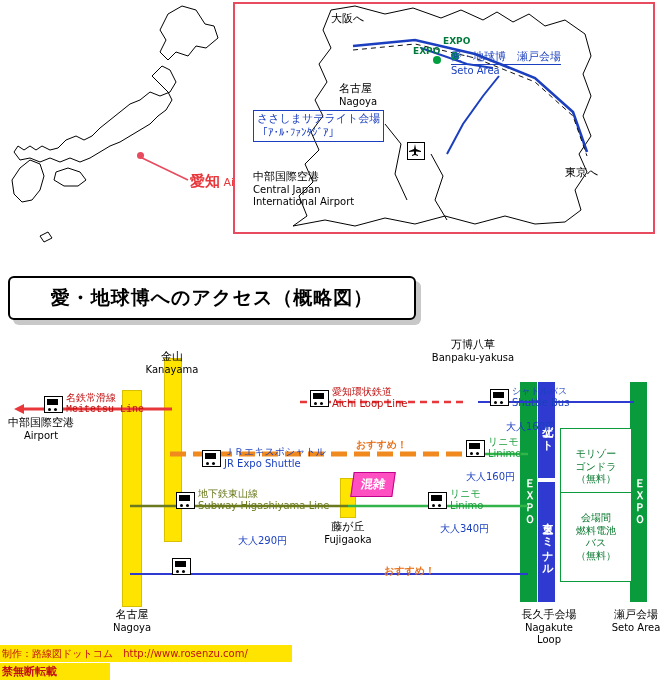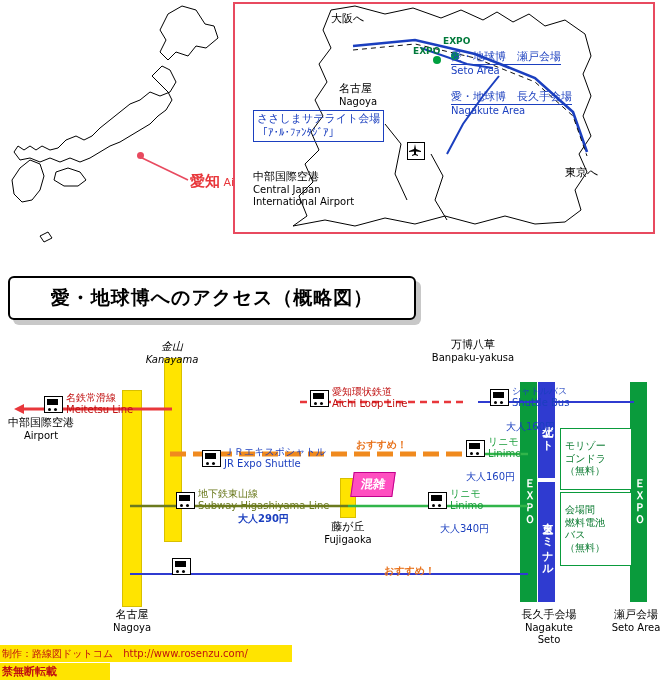--- a/index.html
+++ b/index.html
@@ -86,21 +86,21 @@
     position:absolute;background:#ff4fc0;border:1px solid #c0008c;
     color:#fff;font-weight:bold;font-size:12px;padding:3px 8px;
     transform:skewX(-8deg);
   }
   .station{position:absolute;text-align:center;line-height:1.25;}
   .station .j{display:block;font-size:11px;}
   .station .e{display:block;font-size:10px;}
 
   .box-free{
     position:absolute;border:1px solid #0a9b3c;color:#0a7a30;
-    font-size:10px;line-height:1.25;padding:11px 4px;
+    text-align:center;font-size:10px;line-height:1.25;padding:19px 4px;
     background:#fff;
   }
 
   
   #footer{position:absolute;left:0;top:645px;width:662px;height:42px;}
   .foot-bar{
     position:absolute;left:0;top:0;width:290px;height:17px;background:#ffe400;
     font-size:10px;color:#c01010;line-height:17px;padding-left:2px;
   }
   .foot-bar2{
@@ -182,24 +182,20 @@
 
     <div class="greendot" style="left:198px;top:52px;"></div>
     <div class="greendot" style="left:216px;top:48px;"></div>
     <div class="expo-tag" style="left:178px;top:42px;">EXPO</div>
     <div class="expo-tag" style="left:208px;top:32px;">EXPO</div>
 
     <div class="lbl lbl-blue nw" style="left:216px;top:46px;">
       <span class="j ul">愛・地球博　瀬戸会場</span>
       <span class="e">Seto Area</span>
     </div>
-    <div class="lbl lbl-blue nw" style="left:216px;top:86px;">
-      <span class="j ul">愛・地球博　長久手会場</span>
-      <span class="e">Nagakute Area</span>
-    </div>
 
     
     <div class="abs" style="left:172px;top:138px;width:16px;height:16px;border:1px solid #000;">
       <svg width="14" height="14" viewBox="0 0 14 14">
           <path d="M7 1 L8 6 L13 8 L13 9 L8 8.5 L8 11 L10 12 L10 13 L7 12 L4 13 L4 12 L6 11 L6 8.5 L1 9 L1 8 L6 6 Z" fill="#000"></path>
         </svg>
     </div>
   </div>
 </div>
 
@@ -242,41 +238,41 @@
 
     <line x1="130" y1="244" x2="528" y2="244" stroke="#2f3bd0" stroke-width="2"></line>
 
     <rect x="466" y="60" width="10" height="70" fill="#ffffff" stroke="#888" stroke-width="0"></rect>
   </svg>
 
   <div class="mode" style="left:44px;top:62px;">
     <span class="icon-box"></span>
     <span class="ln">
       <span class="t1" style="color:#c01010;">名鉄常滑線</span>
-      <span class="t2" style="color:#c01010;">Meitetsu Line</span>
+      <span class="t2" style="color:#c01010;font-family:Liberation Mono, monospace;">Meitetsu Line</span>
     </span>
   </div>
 
   <div class="mode" style="left:202px;top:104px;margin-top:12px;">
     <span class="icon-box"></span>
     <span class="ln">
       <span class="t1" style="color:#1b3fbf;">ＪＲエキスポシャトル</span>
       <span class="t2" style="color:#1b3fbf;">JR Expo Shuttle</span>
     </span>
   </div>
   <div class="osusume" style="left:356px;top:108px;">おすすめ！</div>
 
   <div class="mode" style="left:176px;top:158px;">
     <span class="icon-box"></span>
     <span class="ln">
       <span class="t1" style="color:#6b7a1e;">地下鉄東山線</span>
       <span class="t2" style="color:#6b7a1e;">Subway Higashiyama Line</span>
     </span>
   </div>
-  <div class="fare" style="left:238px;top:182px;font-weight:bold;">大人290円</div>
+  <div class="fare" style="left:238px;top:204px;">大人290円</div>
 
   <div class="mode" style="left:172px;top:228px;">
     <span class="icon-box icon-bus"></span>
   </div>
   <div class="osusume" style="left:384px;top:234px;">おすすめ！</div>
 
   <div class="mode" style="left:310px;top:56px;">
     <span class="icon-box"></span>
     <span class="ln">
       <span class="t1" style="color:#c01010;">愛知環状鉄道</span>
@@ -326,36 +322,36 @@
   </div>
 
   <div class="station" style="left:0px;top:86px;width:82px;">
     <span class="j">中部国際空港</span>
     <span class="e">Airport</span>
   </div>
   <div class="station" style="left:92px;top:278px;width:80px;">
     <span class="j">名古屋</span>
     <span class="e">Nagoya</span>
   </div>
-  <div class="station" style="left:136px;top:10px;width:72px;font-style:italic;">
+  <div class="station" style="left:136px;top:20px;width:72px;">
     <span class="j">金山</span>
     <span class="e">Kanayama</span>
   </div>
   <div class="station" style="left:310px;top:190px;width:76px;">
     <span class="j">藤が丘</span>
     <span class="e">Fujigaoka</span>
   </div>
   <div class="station" style="left:412px;top:8px;width:122px;">
     <span class="j">万博八草</span>
     <span class="e">Banpaku-yakusa</span>
   </div>
   <div class="station" style="left:506px;top:278px;width:86px;">
     <span class="j">長久手会場</span>
     <span class="e">Nagakute</span>
-    <span class="e">Seto</span>
+    <span class="e">Loop</span>
   </div>
   <div class="station" style="left:596px;top:278px;width:80px;">
     <span class="j">瀬戸会場</span>
     <span class="e">Seto Area</span>
   </div>
 </div>
 
 <div id="footer">
   <div class="foot-bar">制作：路線図ドットコム　http://www.rosenzu.com/</div>
   <div class="foot-bar2">禁無断転載</div>

